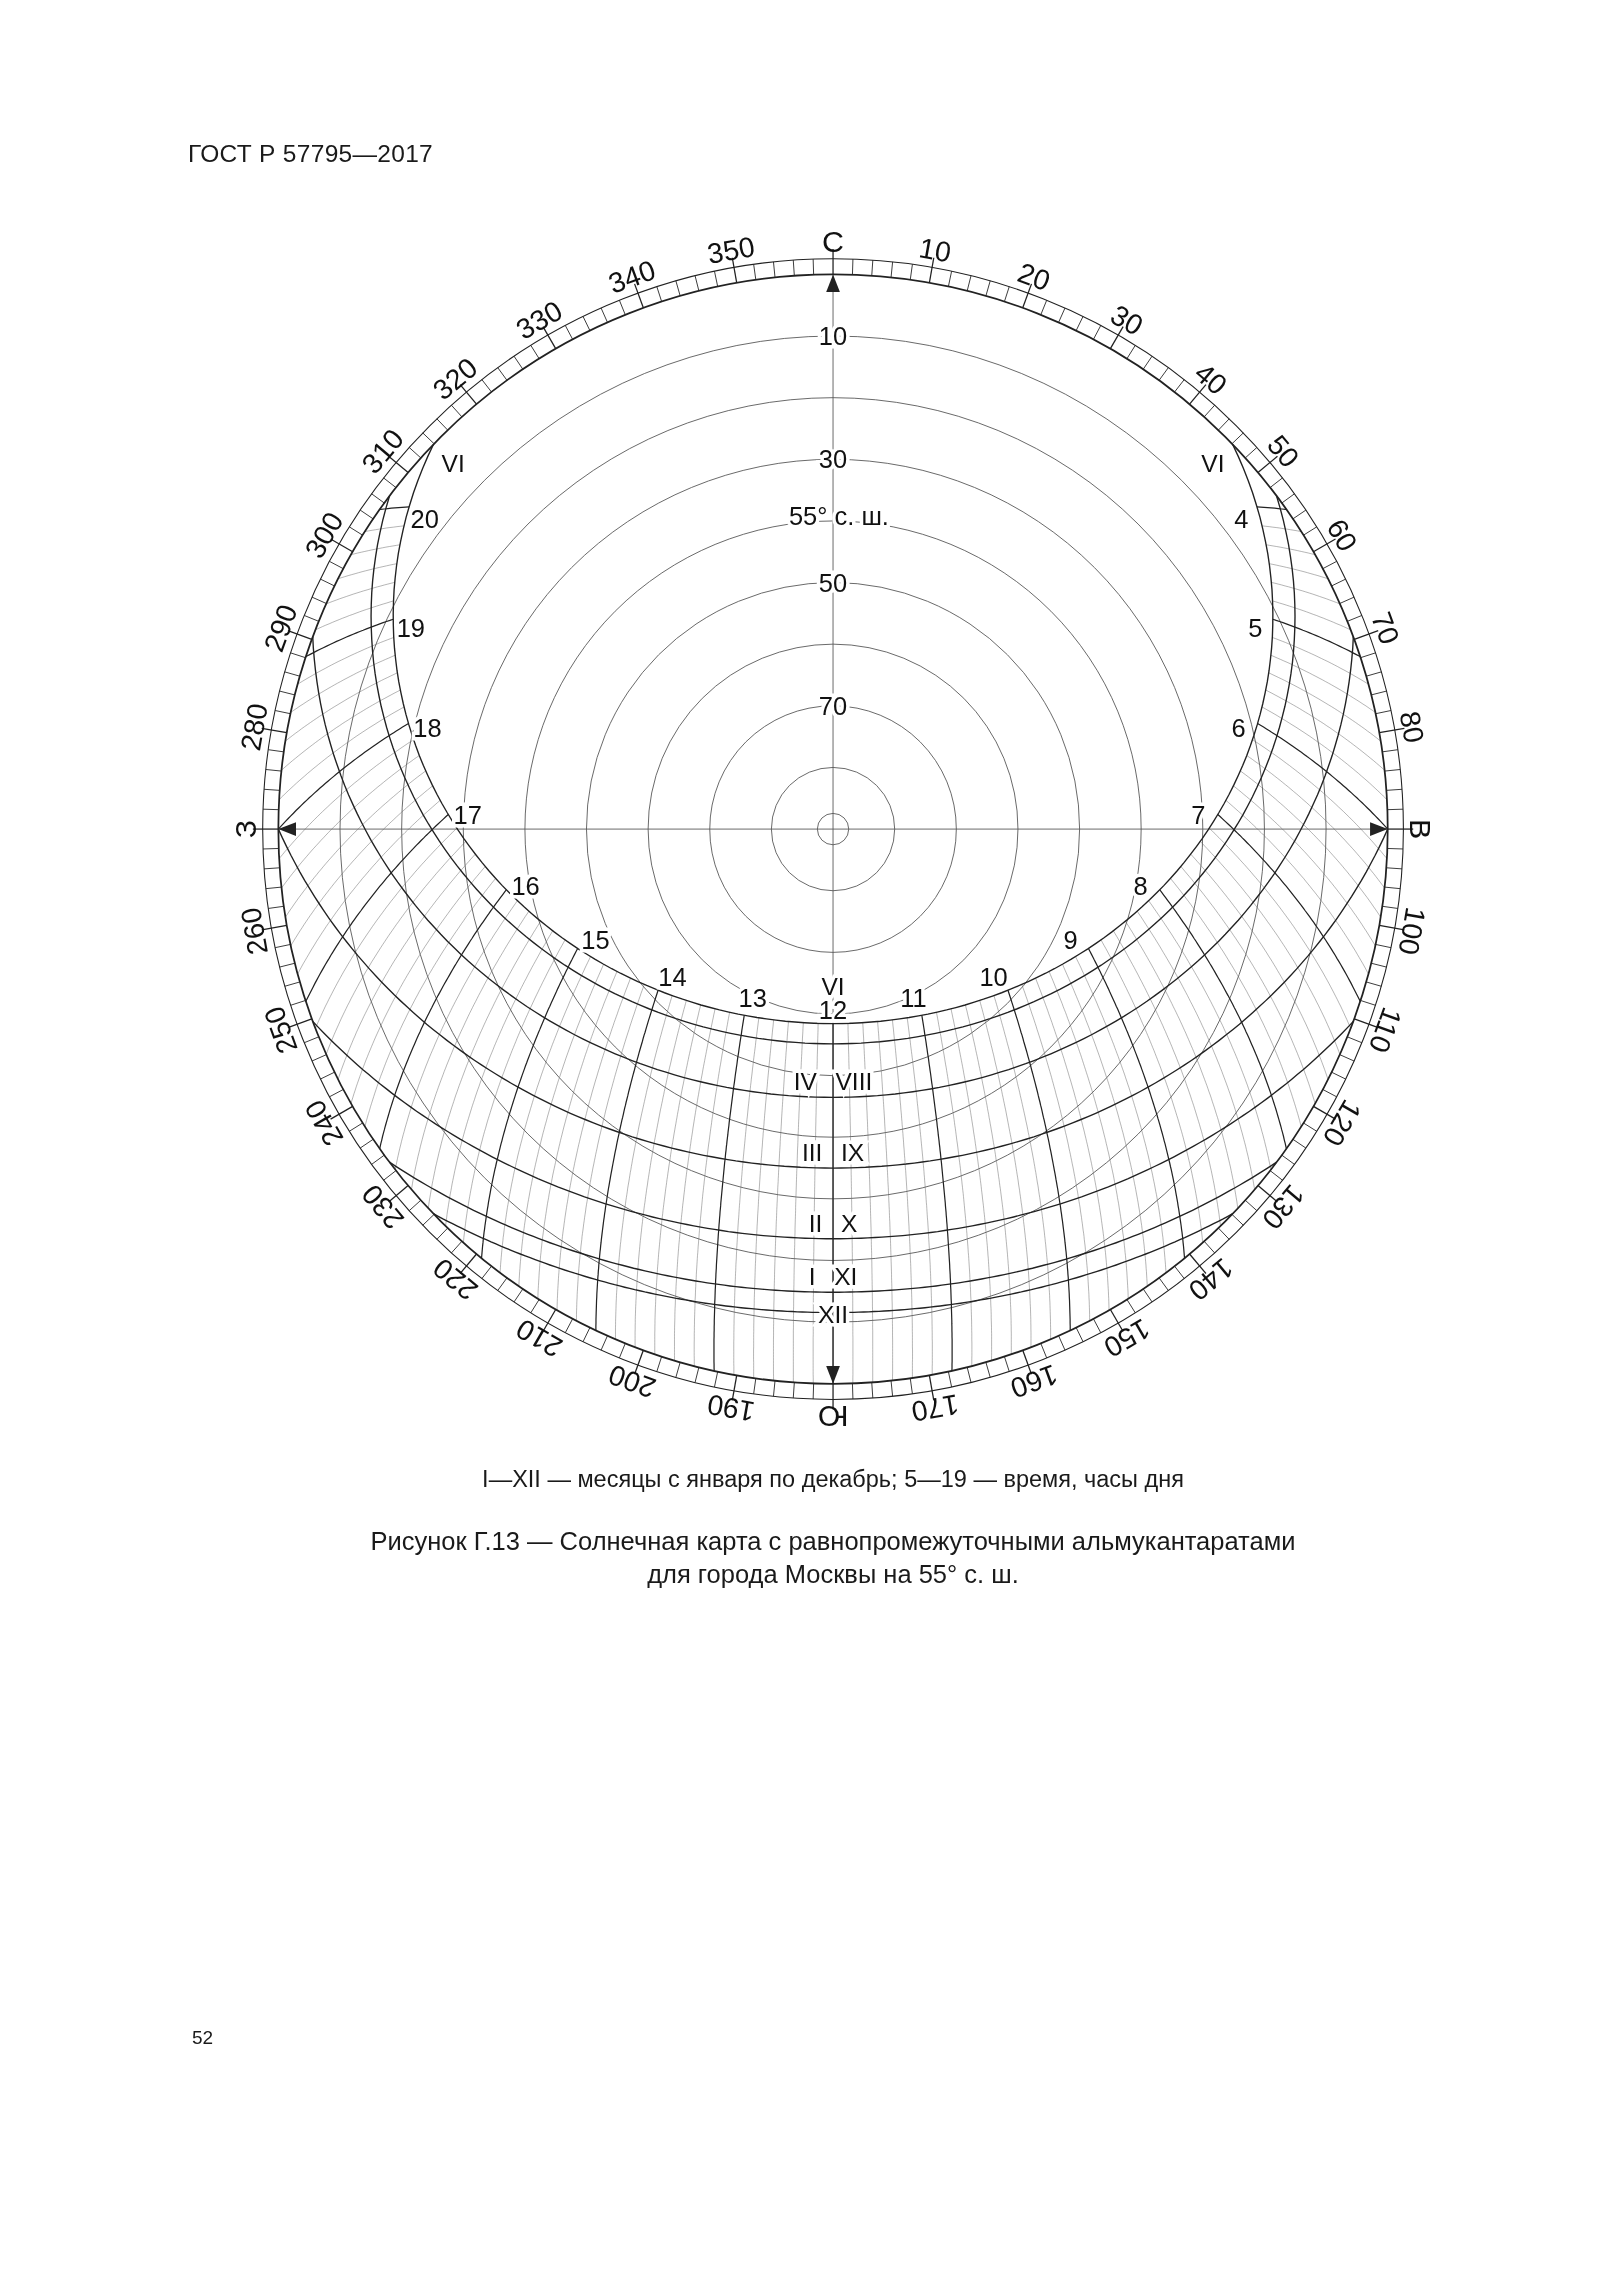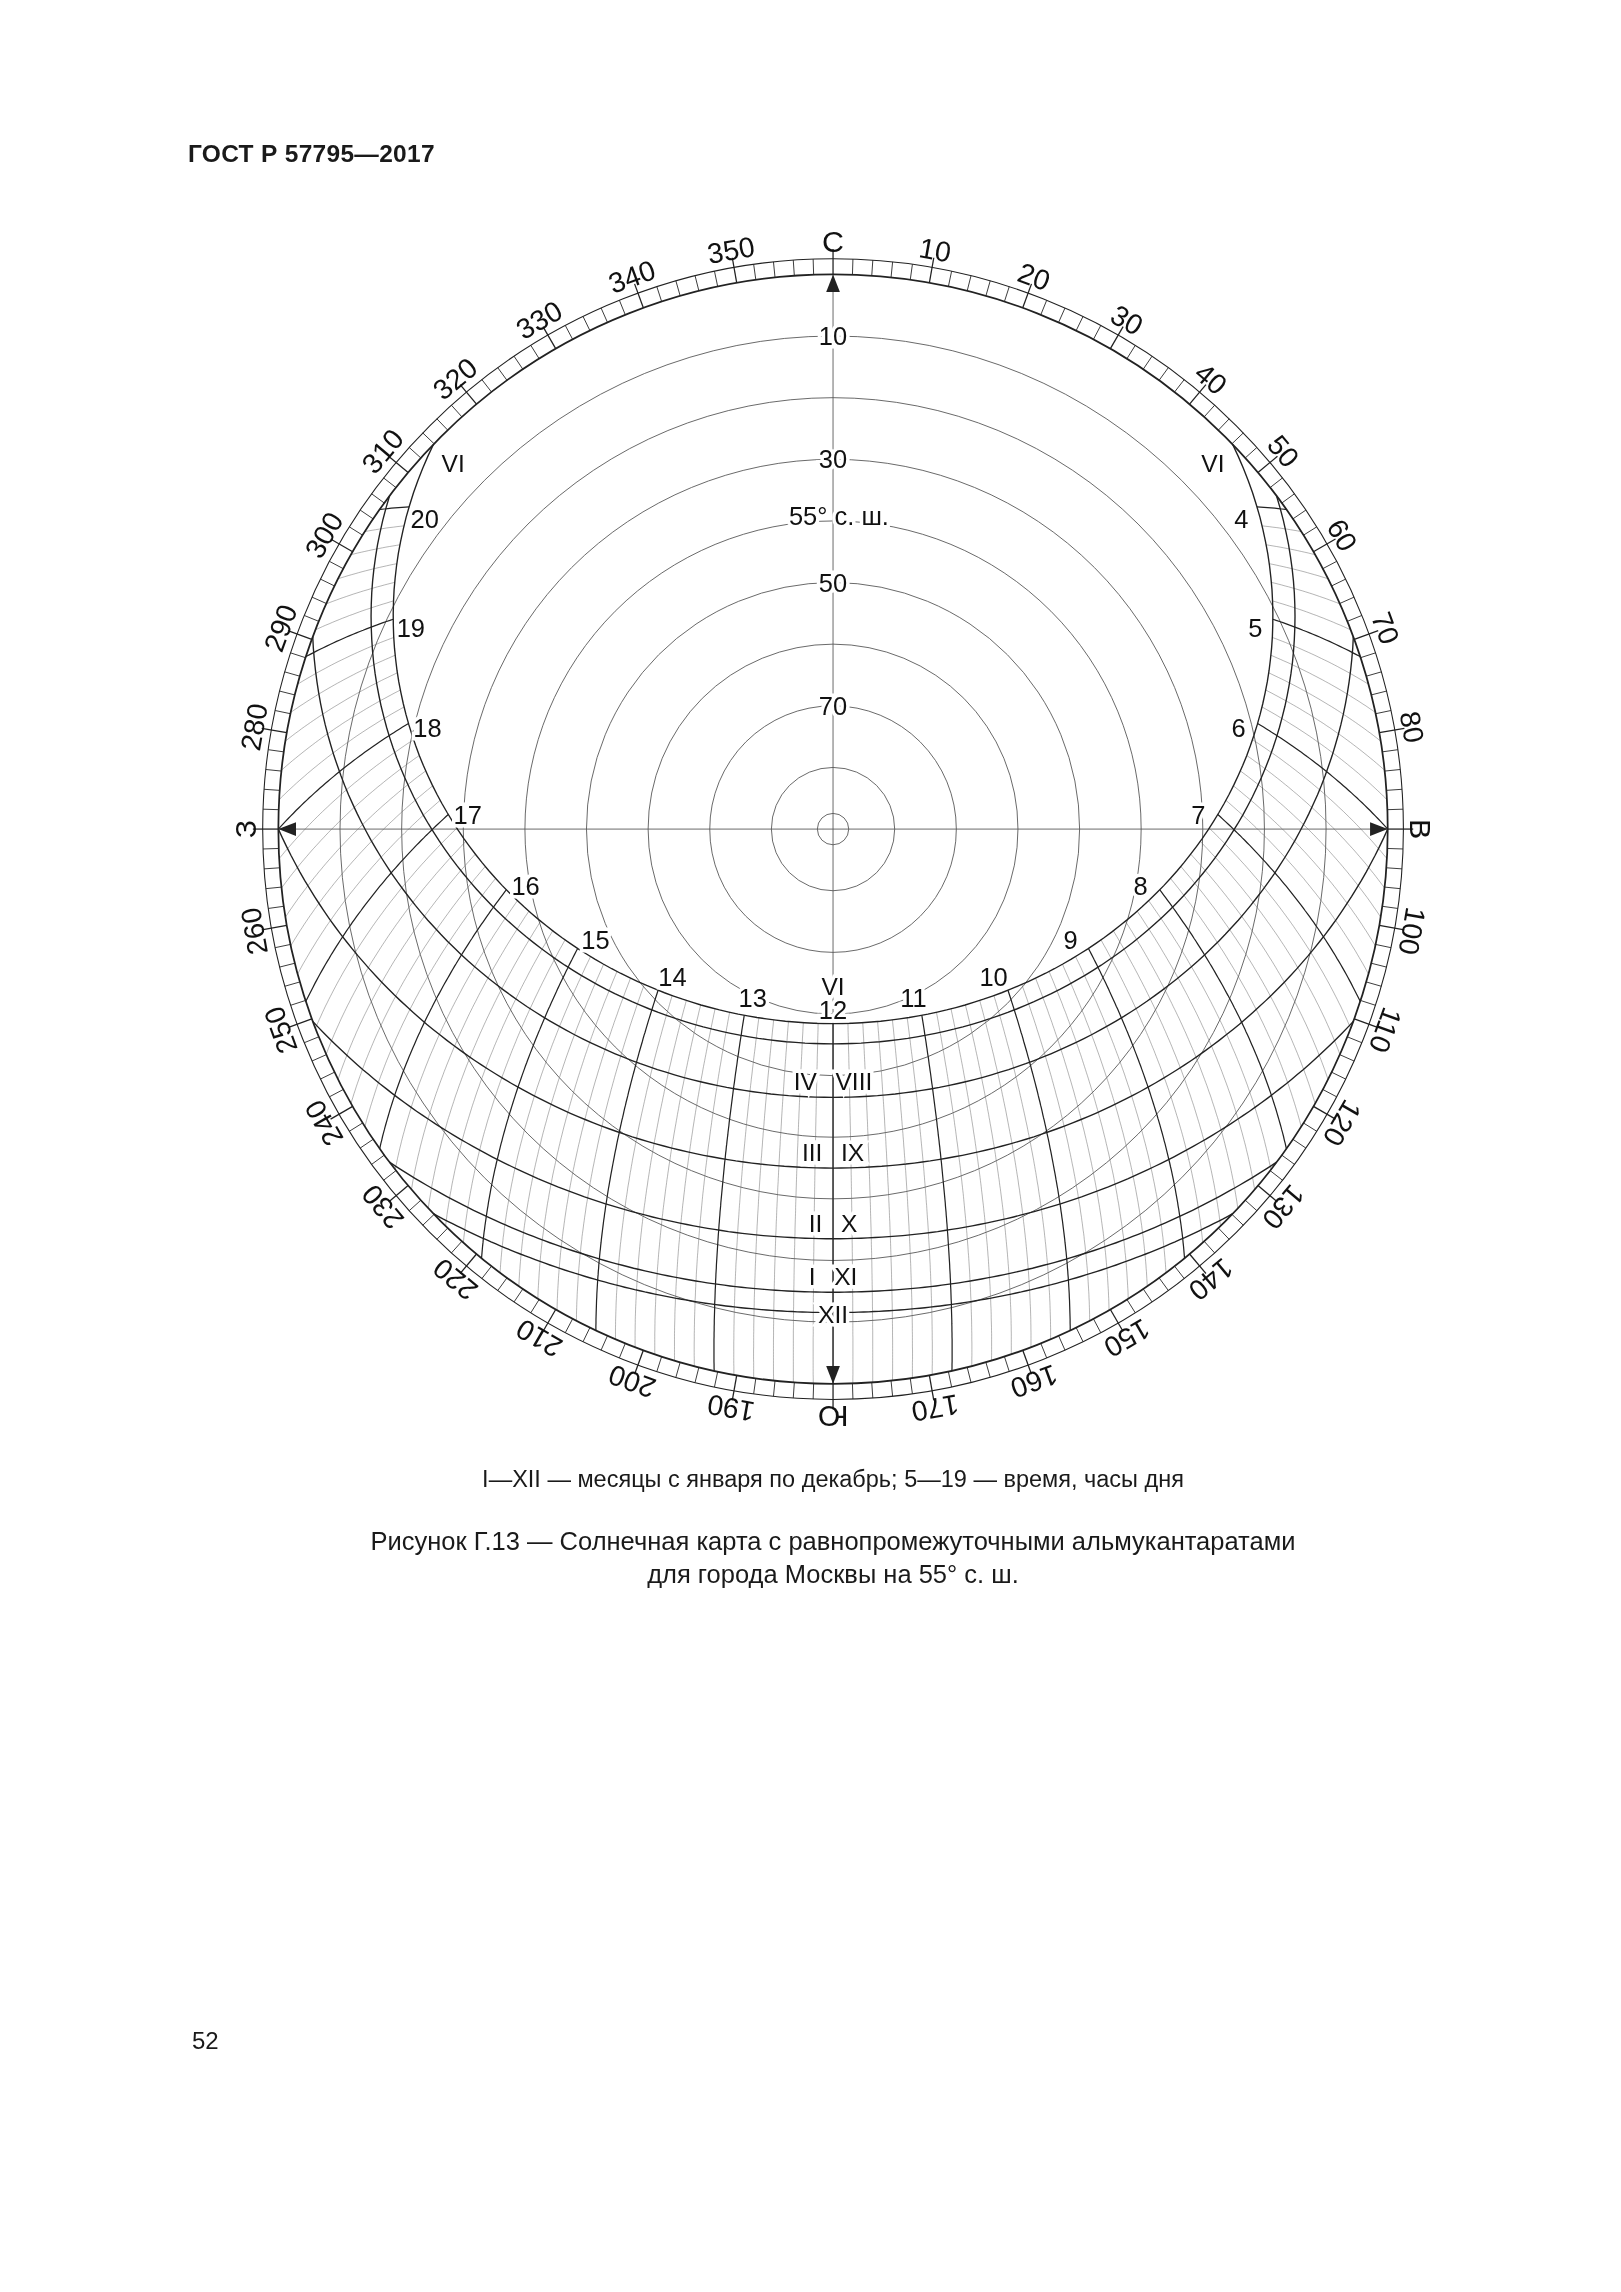--- a/index.html
+++ b/index.html
@@ -7,35 +7,35 @@
     width:1621px;height:2293px;
     background:#ffffff;
     font-family:"Liberation Sans", sans-serif;
     color:#1a1a1a;
     position:relative;
     overflow:hidden;
   }
   .page{position:absolute;inset:0;background:#fff;}
   .doc-header{
     position:absolute;top:140px;left:188px;
-    font-size:24.5px;font-weight:bold;letter-spacing:0.3px;
+    font-size:24.5px;font-weight:normal;letter-spacing:0.3px;
   }
   .chart-svg{position:absolute;top:0;left:0;}
   .figure-legend{
     position:absolute;top:1466px;left:0;width:1621px;
     text-align:center;font-size:23.5px;
     transform:translateX(22.5px);
   }
   .figure-caption{
     position:absolute;top:1525px;left:0;width:1621px;
     text-align:center;font-size:25.5px;line-height:33px;
     transform:translateX(22.5px);
   }
   .page-number{
-    position:absolute;top:2027px;left:192px;font-size:24px;
+    position:absolute;top:2027px;left:192px;font-size:19px;
   }
   svg text{font-family:"Liberation Sans", sans-serif;}
 </style>
 </head>
 <body>
 
 <div class="page">
 
   <div class="doc-header">ГОСТ Р 57795—2017</div>
 

